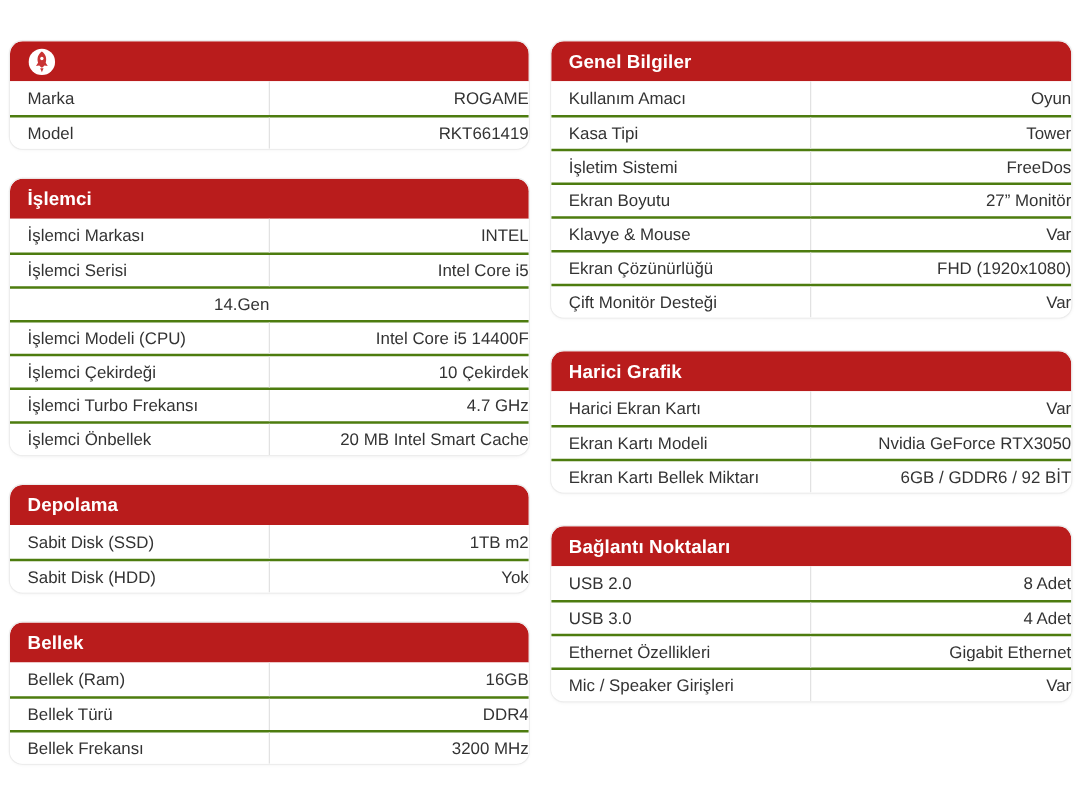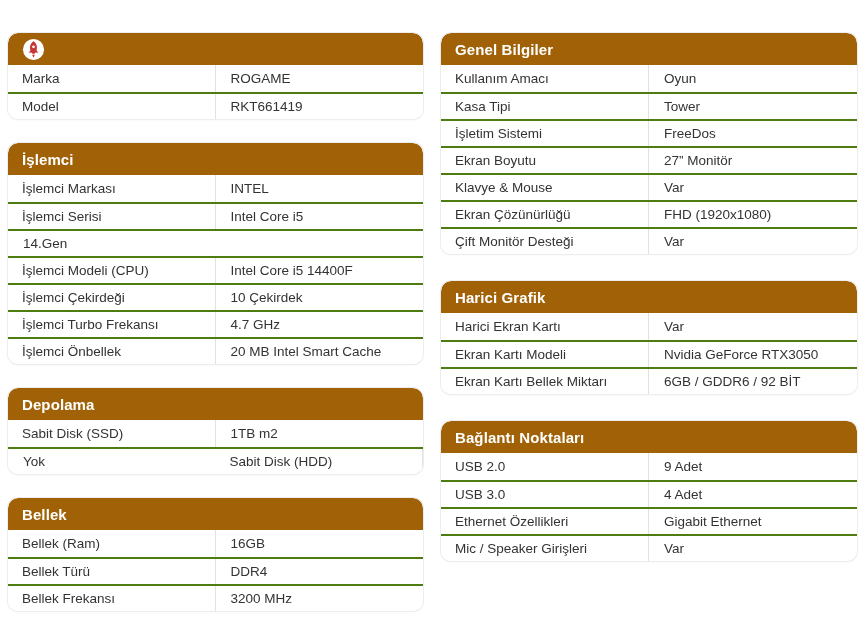--- a/index.html
+++ b/index.html
@@ -15,33 +15,33 @@
   .card{
     border-radius:10px;
     box-shadow:0 0 0 1px #ededed, 0 1px 3px rgba(0,0,0,0.05);
     background:#ffffff;
     overflow:hidden;
   }
   #col-left .card{margin-bottom:24px;}
   #col-right .card{margin-bottom:27px;}
   .card-header{
     height:32px;
-    background:#a16207;
+    background:#b91c1c;
     display:flex;align-items:center;
     padding:0 14px;
     border-radius:10px 10px 0 0;
   }
   .header-title{
     color:#ffffff;
     font-size:15px;
     font-weight:bold;
     letter-spacing:0.1px;
   }
   .logo-badge{width:23px;height:23px;display:block;}
-  .rows{display:block;}
+  .rows{display:block;text-align:right;}
   .row{
     display:flex;
     height:27px;
     box-sizing:border-box;
     align-items:center;
     background:#ffffff;
   }
   .row + .row{border-top:2px solid #4d7c0f;}
   .cell{
     font-size:13.5px;
@@ -139,22 +139,22 @@
     <header class="card-header">
       <span class="header-title">Depolama</span>
     </header>
     <div class="rows">
   <div class="row">
     <div class="cell label">Sabit Disk (SSD)</div>
     <div class="cell value">1TB m2</div>
   </div>
 
   <div class="row">
+    <div class="cell label">Sabit Disk (HDD)</div>
     <div class="cell value">Yok</div>
-    <div class="cell label">Sabit Disk (HDD)</div>
   </div>
 </div>
   </section>
 
   <section class="card">
     <header class="card-header">
       <span class="header-title">Bellek</span>
     </header>
     <div class="rows">
   <div class="row">
@@ -239,21 +239,21 @@
 </div>
   </section>
 
   <section class="card">
     <header class="card-header">
       <span class="header-title">Bağlantı Noktaları</span>
     </header>
     <div class="rows">
   <div class="row">
     <div class="cell label">USB 2.0</div>
-    <div class="cell value">9 Adet</div>
+    <div class="cell value">8 Adet</div>
   </div>
 
   <div class="row">
     <div class="cell label">USB 3.0</div>
     <div class="cell value">4 Adet</div>
   </div>
 
 
   <div class="row">
     <div class="cell label">Ethernet Özellikleri</div>

